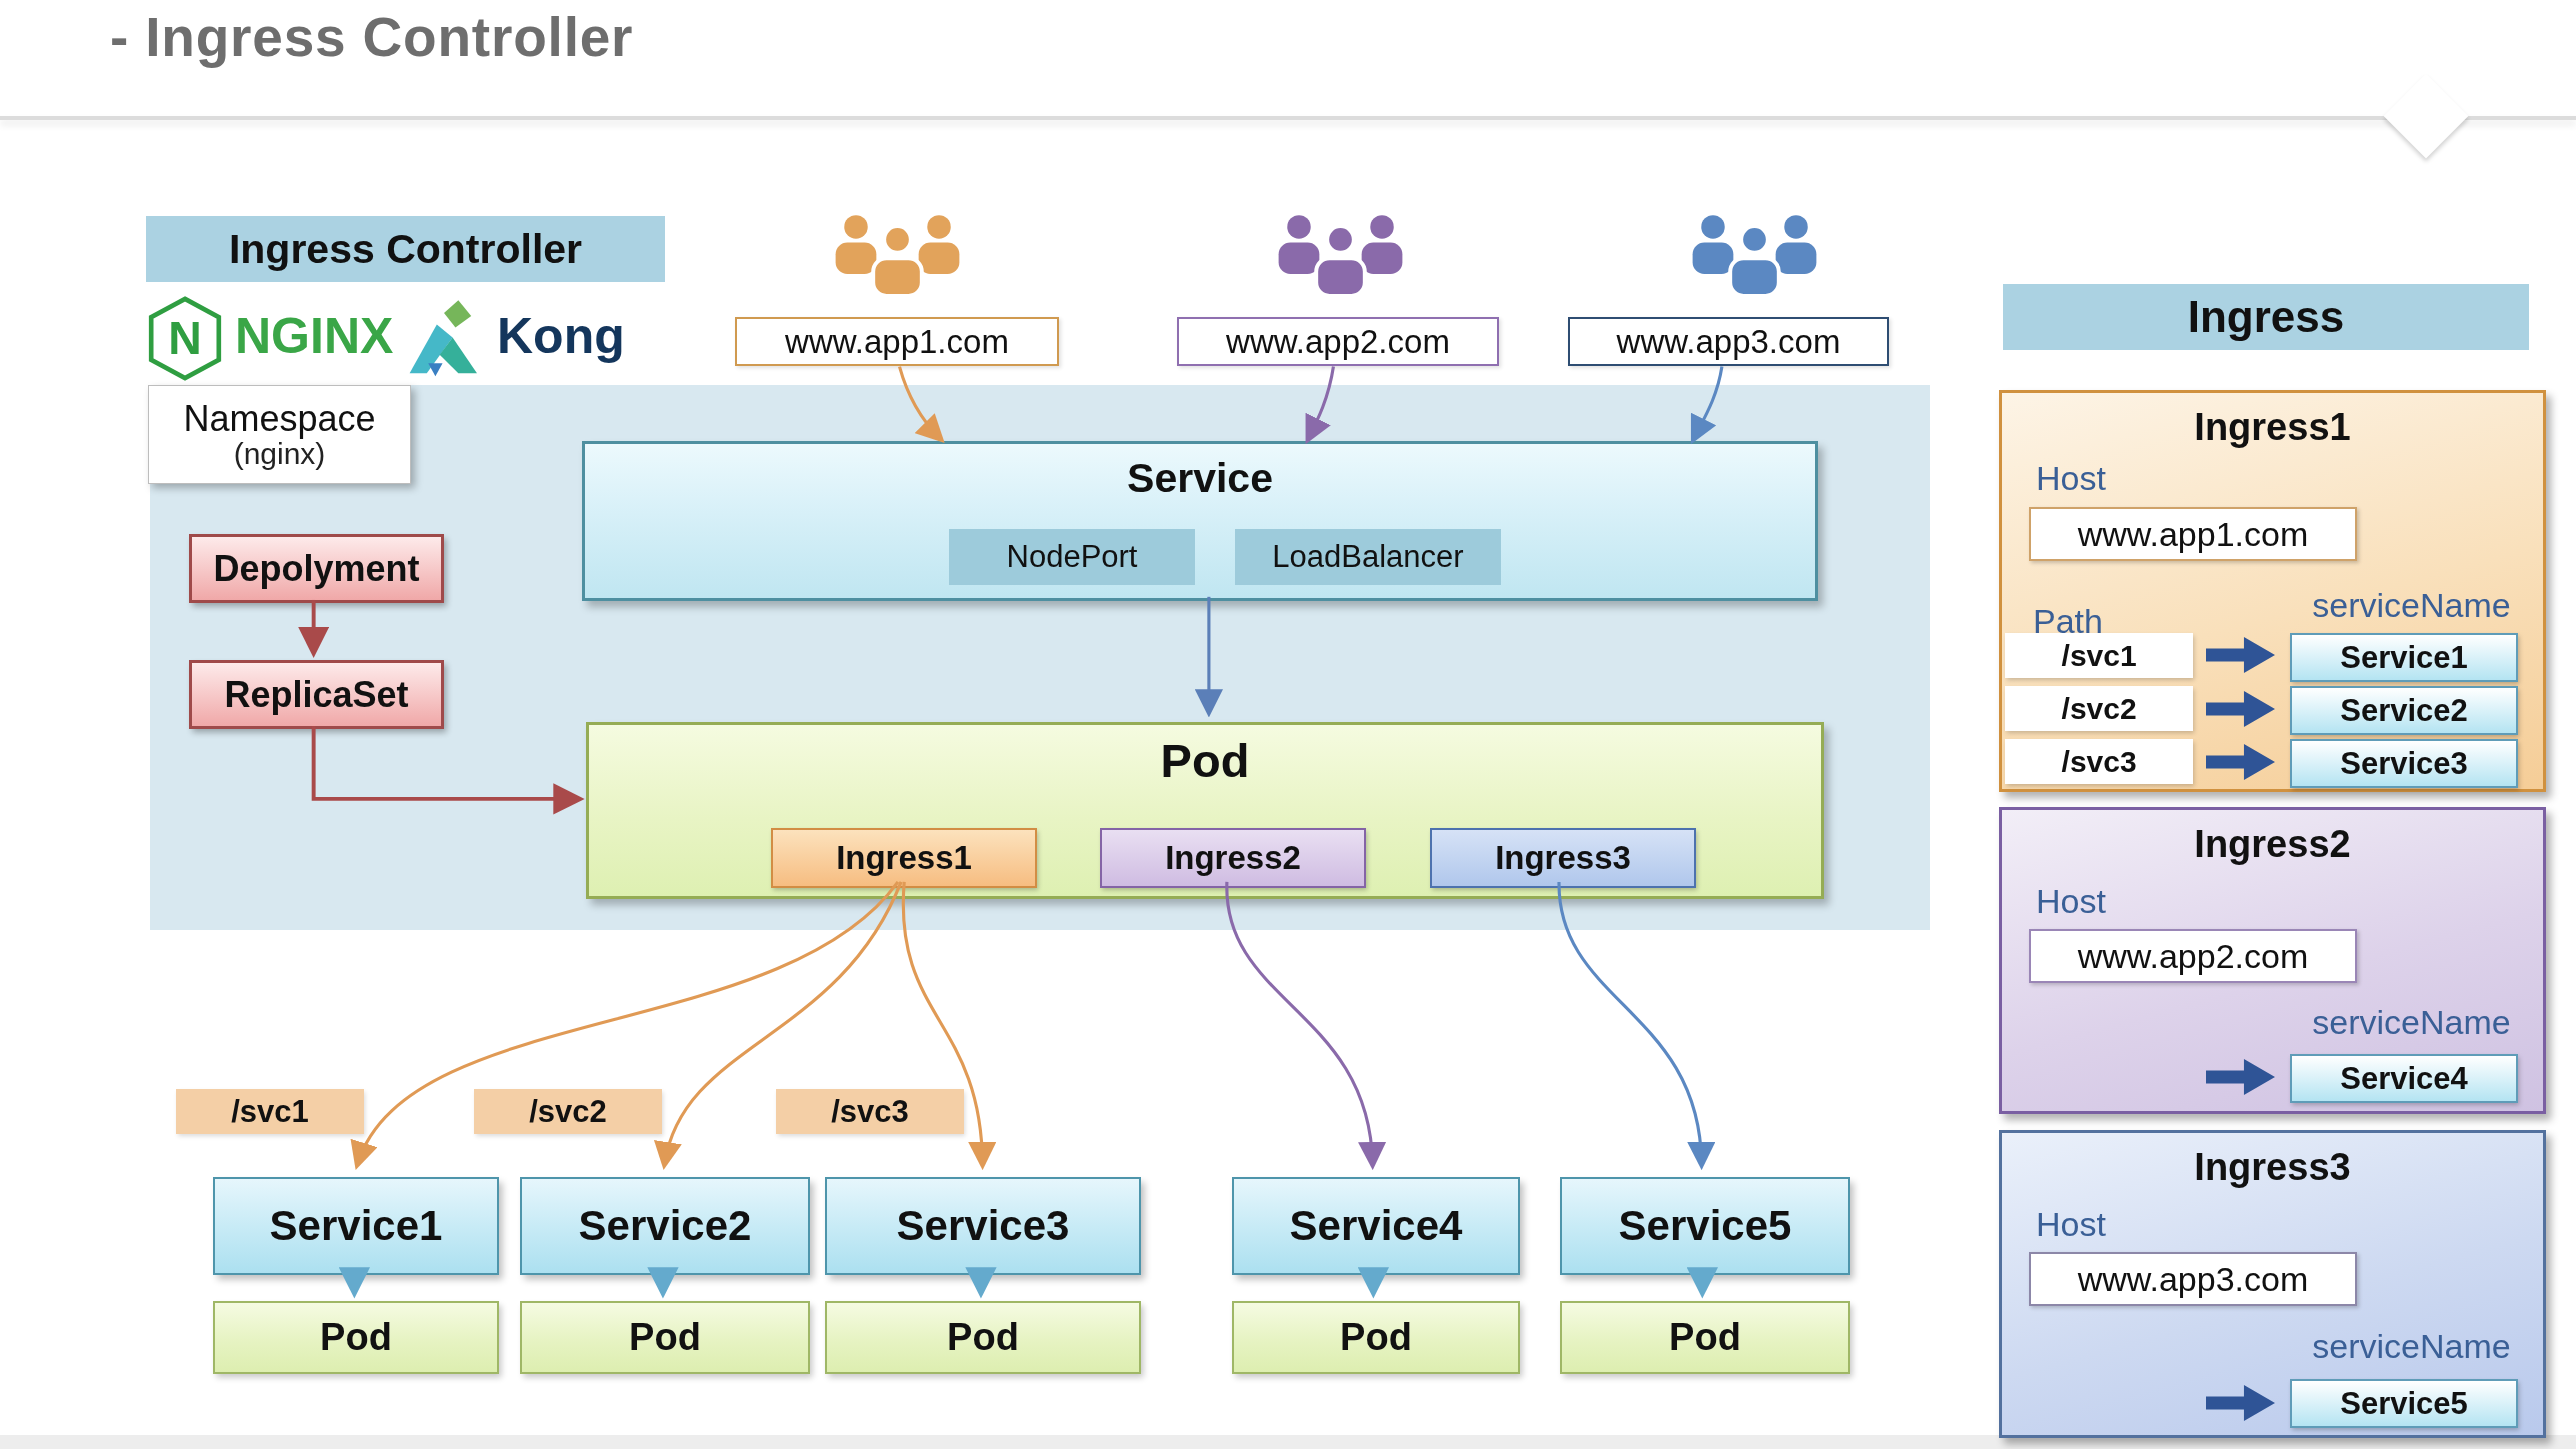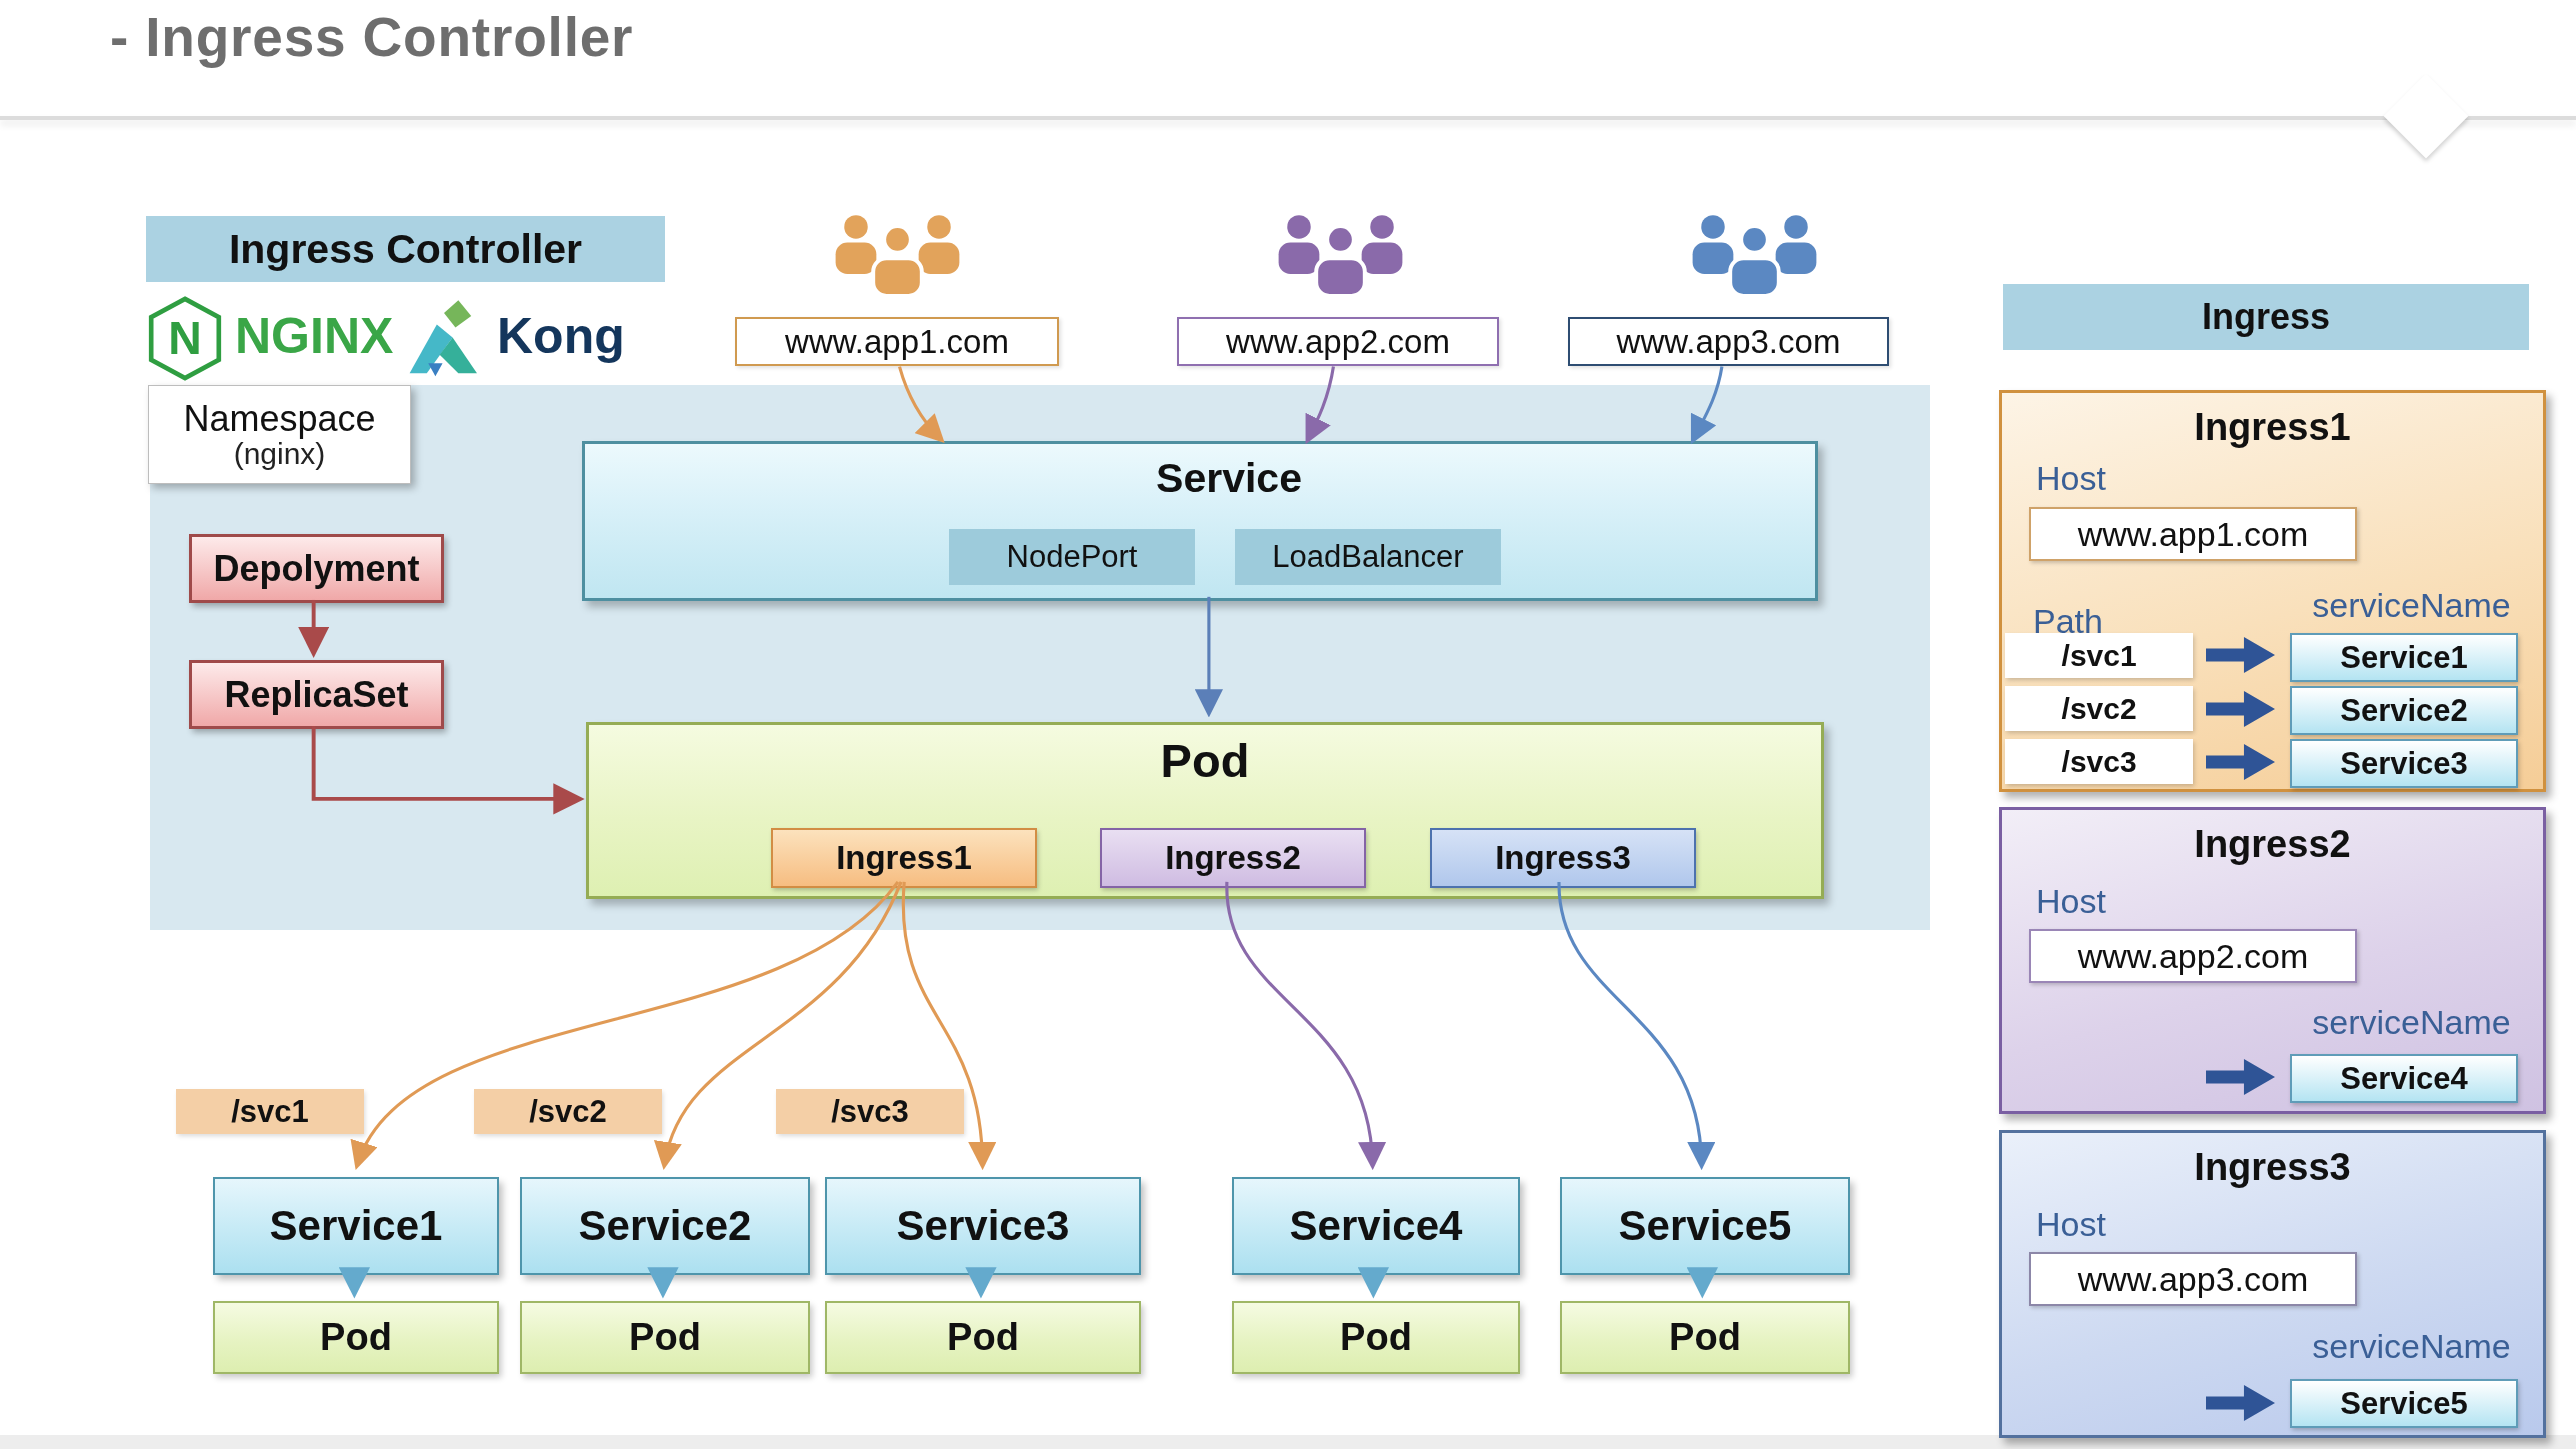--- a/index.html
+++ b/index.html
@@ -24,21 +24,21 @@
   .namespace-box .t1{font-size:36px;font-weight:normal;color:#111;line-height:1.05;}
   .namespace-box .t2{font-size:30px;color:#222;line-height:1.05;}
 
   .pinkbox{width:249px;height:63px;background:linear-gradient(180deg,#fdeaea 0%,#f6c6c6 55%,#f0a8a8 100%);
            border:3.1px solid #9f4a4a;font-size:36px;font-weight:bold;color:#111;
            box-shadow:3.1px 3.9px 6.3px rgba(0,0,0,0.30);}
 
   .service-box{left:582px;top:441px;width:1230px;height:154px;border:3.1px solid #4e8fa0;
                background:linear-gradient(180deg,#ecf9fd 0%,#d7f0f8 45%,#c0e6f1 100%);
                box-shadow:4.7px 5.5px 7.8px rgba(0,0,0,0.25);}
-  .service-title{left:0;top:11px;width:100%;font-size:41px;font-weight:bold;color:#111;padding-left:29px;}
+  .service-title{left:0;top:11px;width:100%;font-size:41px;font-weight:bold;color:#111;}
   .svc-type{top:85px;height:56px;background:#9dcbdb;font-size:31px;color:#111;}
 
   .pod-box{left:586px;top:722px;width:1232px;height:171px;border:3.1px solid #95ac55;
            background:linear-gradient(180deg,#f5fbe0 0%,#e8f4c4 55%,#def0b2 100%);
            box-shadow:4.7px 5.5px 7.8px rgba(0,0,0,0.25);}
   .pod-title{left:0;top:7.8px;width:100%;font-size:47px;font-weight:bold;color:#111;}
   .chip{top:103px;width:262px;height:56px;font-size:33px;font-weight:bold;color:#111;box-shadow:2.4px 3.1px 4.7px rgba(0,0,0,0.25);}
   .chip1{background:linear-gradient(180deg,#fce2bd 0%,#f6bd81 100%);border:2.4px solid #d28d44;}
   .chip2{background:linear-gradient(180deg,#e9dff2 0%,#cfbce2 100%);border:2.4px solid #8464a6;}
   .chip3{background:linear-gradient(180deg,#d6e2f6 0%,#b0c7ec 100%);border:2.4px solid #4d72ae;}
@@ -49,21 +49,21 @@
   .path-tag{top:1089px;width:188px;height:45px;background:#f4cfa6;font-size:31px;font-weight:bold;color:#111;
             box-shadow:2.4px 3.1px 4.7px rgba(0,0,0,0.15);}
   .bsvc{top:1177px;height:94px;border:2.4px solid #4e95ab;
         background:linear-gradient(180deg,#e6f6fc 0%,#c8ebf6 50%,#ace0f0 100%);
         font-size:42px;font-weight:bold;color:#111;box-shadow:3.9px 4.7px 7px rgba(0,0,0,0.25);}
   .bpod{top:1301px;height:69px;border:2.4px solid #9fb766;
         background:linear-gradient(180deg,#f5fbe2 0%,#e6f3c2 55%,#ddeeb0 100%);
         font-size:38px;font-weight:bold;color:#111;box-shadow:3.1px 3.9px 6.3px rgba(0,0,0,0.22);}
 
   
-  .ingress-header{left:2003px;top:284px;width:526px;height:66px;background:#abd2e2;font-size:36px;font-weight:bold;color:#111;text-align:right;}
+  .ingress-header{left:2003px;top:284px;width:526px;height:66px;background:#abd2e2;font-size:44px;font-weight:bold;color:#111;text-align:right;}
   .card{left:1999px;width:541px;box-shadow:4.7px 5.5px 7.8px rgba(0,0,0,0.30);}
   .card1{top:390px;height:396px;border:3.1px solid #d0913f;background:linear-gradient(165deg,#fdf4e6 0%,#f9e0bb 55%,#f5cd97 100%);}
   .card2{top:807px;height:301px;border:3.1px solid #7a5fa2;background:linear-gradient(165deg,#f2eef7 0%,#ddd2ea 55%,#cfc2e2 100%);}
   .card3{top:1130px;height:302px;border:3.1px solid #53719e;background:linear-gradient(165deg,#eaf0fa 0%,#cdd9f1 55%,#b9c9ec 100%);}
   .card-title{left:0;top:12.5px;width:100%;font-size:38px;font-weight:bold;color:#111;}
   .blue-label{font-size:34px;font-weight:normal;color:#3a5f96;}
   .host-input{height:50px;background:#fff;font-size:34px;color:#111;box-shadow:1.6px 2.4px 3.9px rgba(0,0,0,0.2);}
   .path-cell{width:188px;height:45px;background:#fff;font-size:30px;font-weight:bold;color:#111;box-shadow:2.4px 3.1px 4.7px rgba(0,0,0,0.2);}
   .pill{width:224px;height:45px;border:2.4px solid #5f9cb8;background:linear-gradient(180deg,#ffffff 0%,#d6f0f8 55%,#b4e4f2 100%);
         font-size:31px;font-weight:bold;color:#111;box-shadow:2.4px 3.1px 4.7px rgba(0,0,0,0.25);}

